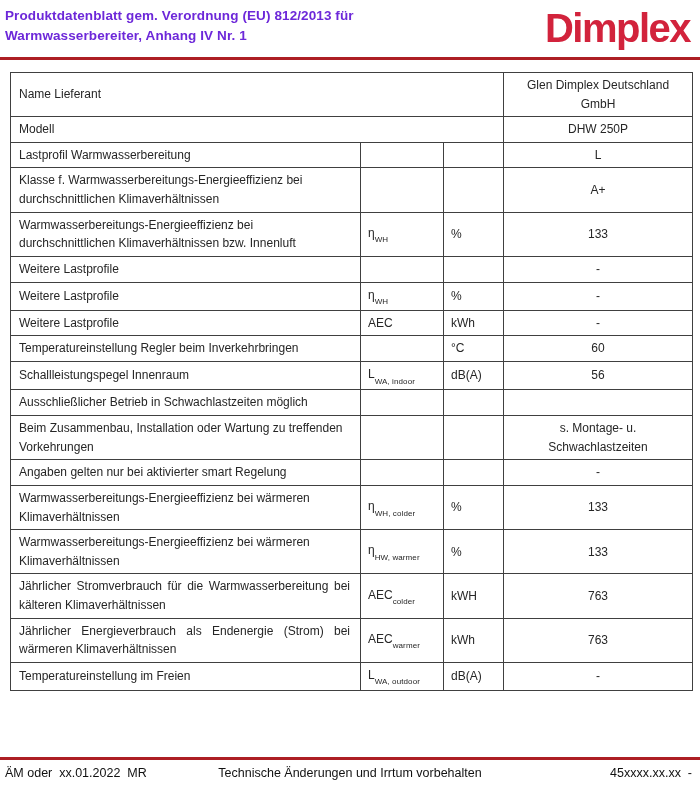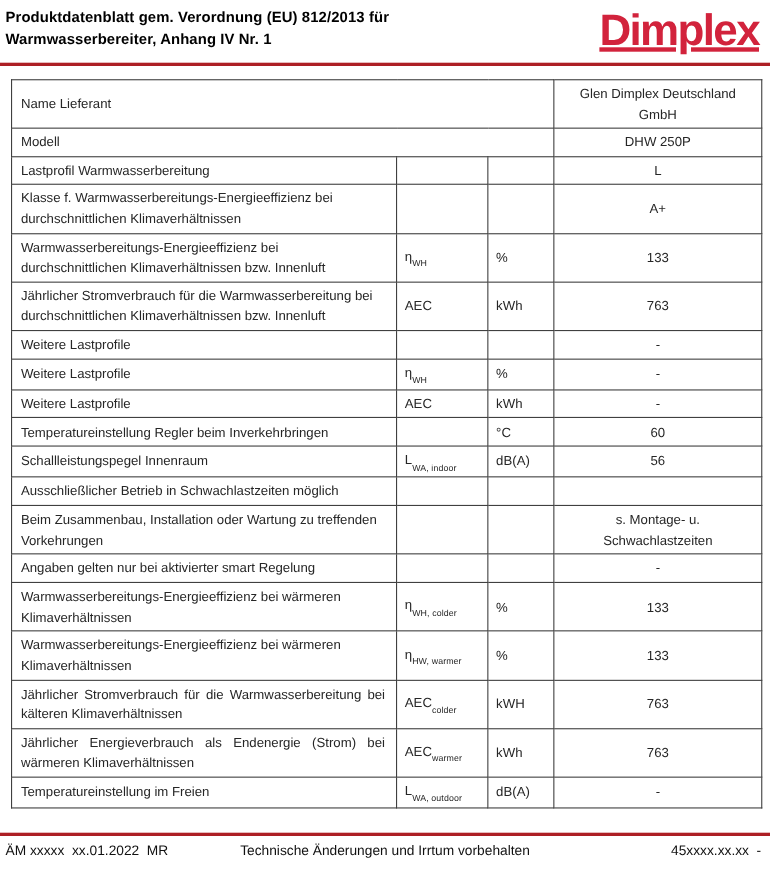--- a/index.html
+++ b/index.html
@@ -7,21 +7,21 @@
     width: 700px; height: 795px;
     background: #ffffff;
     font-family: "Liberation Sans", sans-serif;
     color: #1f1f1f;
     overflow: hidden;
   }
   .page { position: relative; width: 700px; height: 795px; }
 
   
   .header { display: flex; justify-content: space-between; align-items: flex-start; padding: 6px 6px 0 5px; height: 54px; }
-  .title { font-size: 13.5px; font-weight: bold; line-height: 1.5; color: #000000; letter-spacing: 0.1px; }
+  .title { font-size: 13.5px; font-weight: bold; line-height: 1.5; color: #6d28d9; letter-spacing: 0.1px; }
   .logo { font-size: 40px; font-weight: bold; letter-spacing: -1.5px; line-height: 1; margin-top: 2px; margin-right: 4px; }
 
   .rule-top { height: 3px; width: 700px; margin-top: 3px; }
   .rule-bottom { height: 3px; width: 700px; position: absolute; top: 757px; left: 0; }
 
   
   table.sheet {
     position: absolute; top: 72px; left: 10px;
     width: 682px;
     border-collapse: collapse;
@@ -56,21 +56,21 @@
 </head>
 <body>
 
 <div class="page">
 
   <div class="header">
     <div class="title">
       <div>Produktdatenblatt gem. Verordnung (EU) 812/2013 für</div>
       <div>Warmwasserbereiter, Anhang IV Nr. 1</div>
     </div>
-    <div class="logo" style="color: rgb(210, 35, 60); text-decoration: underline;">Dimplex</div>
+    <div class="logo" style="color: rgb(210, 35, 60);">Dimplex</div>
   </div>
 
   <div class="rule-top" style="background: rgb(173, 31, 36);"></div>
 
   <table class="sheet">
     <colgroup>
       <col style="width:350px">
       <col style="width:83px">
       <col style="width:60px">
       <col style="width:189px">
@@ -94,26 +94,20 @@
           <td class="c-label">Klasse f. Warmwasserbereitungs-Energieeffizienz bei durchschnittlichen Klimaverhältnissen</td>
           <td class="c-symbol"></td>
           <td class="c-unit"></td>
           <td class="c-value">A+</td>
         </tr>
         <tr style="height: 42px;">
           <td class="c-label">Warmwasserbereitungs-Energieeffizienz bei durchschnittlichen Klimaverhältnissen bzw. Innenluft</td>
           <td class="c-symbol">η<sub>WH</sub></td>
           <td class="c-unit">%</td>
           <td class="c-value">133</td>
-        </tr>
-        <tr style="height: 44px;">
-          <td class="c-label">Jährlicher Stromverbrauch für die Warmwasserbereitung bei durchschnittlichen Klimaverhältnissen bzw. Innenluft</td>
-          <td class="c-symbol">AEC</td>
-          <td class="c-unit">kWh</td>
-          <td class="c-value">763</td>
         </tr>
         <tr style="height: 26px;">
           <td class="c-label">Weitere Lastprofile</td>
           <td class="c-symbol"></td>
           <td class="c-unit"></td>
           <td class="c-value">-</td>
         </tr>
         <tr style="height: 26px;">
           <td class="c-label">Weitere Lastprofile</td>
           <td class="c-symbol">η<sub>WH</sub></td>
@@ -186,18 +180,18 @@
           <td class="c-symbol">L<sub>WA, outdoor</sub></td>
           <td class="c-unit">dB(A)</td>
           <td class="c-value">-</td>
         </tr>
       </tbody>
   </table>
 
   <div class="rule-bottom" style="background: rgb(173, 31, 36);"></div>
 
   <div class="footer">
-    <span class="f-left">ÄM xxxxx  xx.01.2022  MR</span>
+    <span class="f-left">ÄM oder  xx.01.2022  MR</span>
     <span class="f-center">Technische Änderungen und Irrtum vorbehalten</span>
     <span class="f-right">45xxxx.xx.xx  -</span>
   </div>
 
 </div>
 
 </body></html>

